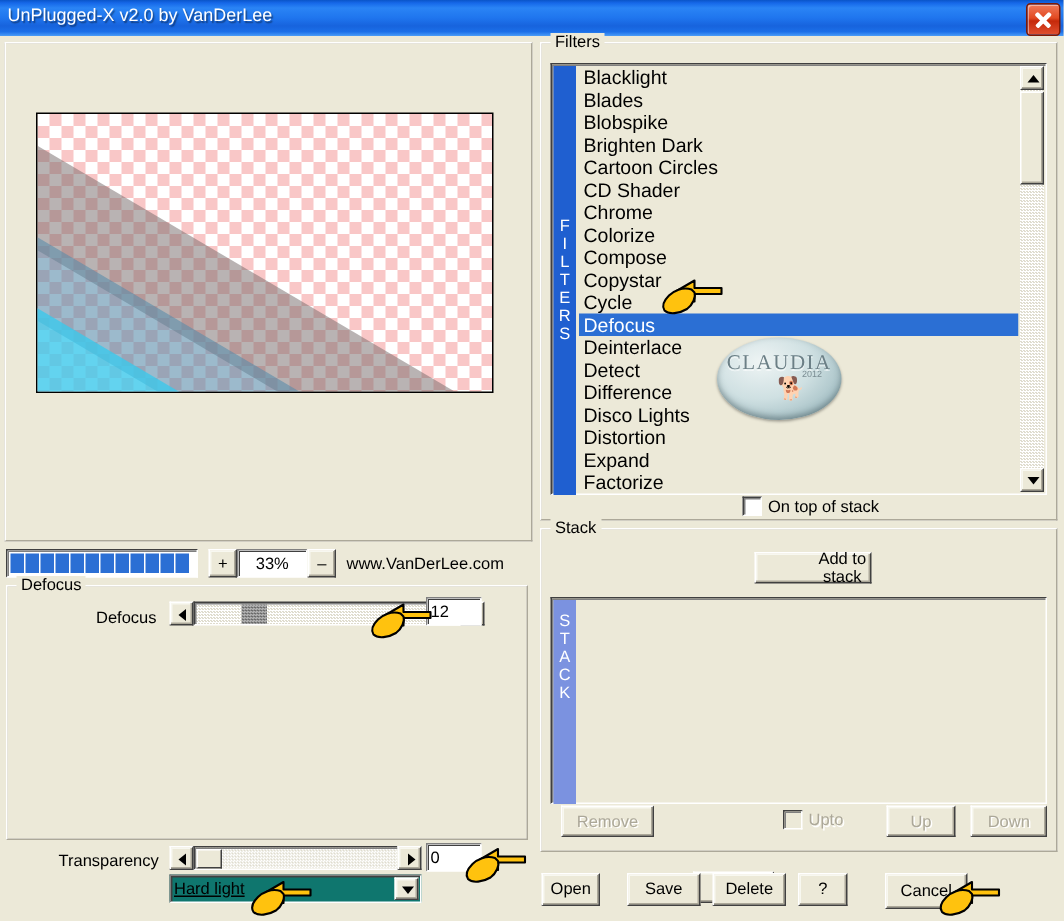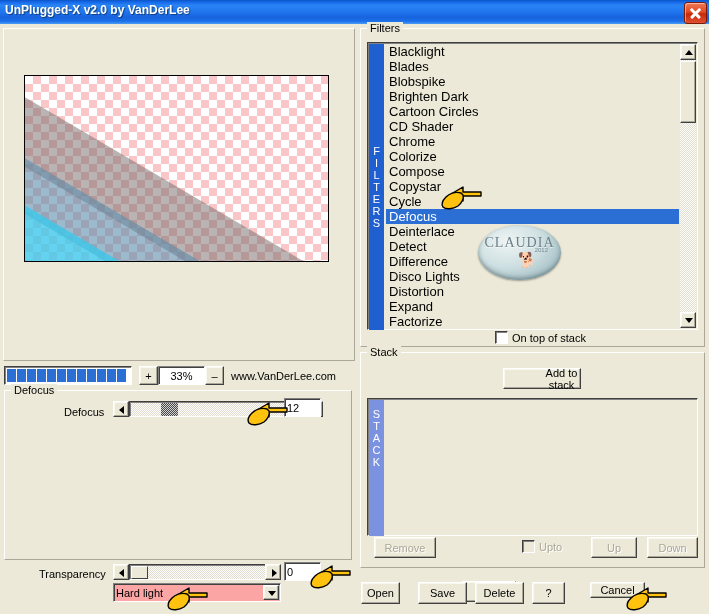--- a/index.html
+++ b/index.html
@@ -12,21 +12,21 @@
     -webkit-font-smoothing:none;
   }
   
   #titlebar{
     position:absolute;left:0;top:0;width:709px;height:24px;
     background:linear-gradient(to bottom,#0a54c8 0%,#1567e8 8%,#2a84f5 22%,#1f75ee 50%,#1763dd 72%,#1b6fe8 88%,#4a9cf8 100%);
     box-sizing:border-box;
   }
   #title-text{
     position:absolute;left:5px;top:3px;
-    color:#fff;font-weight:bold;font-size:12px;
+    color:#fff;font-weight:normal;font-size:12px;
     text-shadow:1px 1px 1px rgba(0,0,0,0.45);
     white-space:nowrap;
   }
   #close-btn{
     position:absolute;right:2px;top:2px;width:21px;height:20px;
     background:linear-gradient(to bottom,#f07a5a,#e24a22 45%,#c5290a 55%,#e05030);
     border:1px solid #7d1a06;border-radius:3px;
     box-shadow:inset 1px 1px 0 rgba(255,255,255,.45);
     cursor:pointer;
   }
@@ -125,21 +125,21 @@
   
   #transparency-label{left:39px;top:568px;text-align:right;}
   #tr-left{left:113px;top:564px;width:16px;height:16px;}
   #tr-track{left:129px;top:564px;width:152px;height:16px;
     background:repeating-conic-gradient(#dfdcce 0% 25%, #ffffff 0% 50%) 0 0/2px 2px;}
   #tr-thumb{position:absolute;left:1px;top:1px;width:17px;height:13px;background:#ece9d8;
     border:1px solid #fff;border-right-color:#404040;border-bottom-color:#404040;box-sizing:border-box;}
   #tr-right{left:265px;top:564px;width:16px;height:16px;}
   #tr-value{left:284px;top:562px;width:37px;height:19px;}
 
-  #blend-select{left:113px;top:583px;width:168px;height:19px;background:#fca5a5;}
+  #blend-select{left:113px;top:583px;width:168px;height:19px;background:#0f766e;text-decoration:underline;}
   #blend-arrow{position:absolute;right:1px;top:1px;width:16px;height:15px;}
 
   
   .arw{width:0;height:0;border-style:solid;position:absolute;}
   .arw-l{border-width:4px 5px 4px 0;border-color:transparent #000 transparent transparent;left:5px;top:4px;}
   .arw-r{border-width:4px 0 4px 5px;border-color:transparent transparent transparent #000;left:6px;top:4px;}
   .arw-u{border-width:0 4px 5px 4px;border-color:transparent transparent #000 transparent;left:4px;top:5px;}
   .arw-d{border-width:5px 4px 0 4px;border-color:#000 transparent transparent transparent;left:4px;top:5px;}
 
   
@@ -203,21 +203,21 @@
   #upto-chk{left:522px;top:540px;}
   #upto-label{left:539px;top:541px;}
   #btn-up{left:591px;top:537px;width:46px;height:21px;}
   #btn-down{left:647px;top:537px;width:51px;height:21px;}
 
   
   #btn-open{left:361px;top:582px;width:39px;height:22px;}
   #btn-save{left:418px;top:582px;width:49px;height:22px;}
   #btn-delete{left:475px;top:582px;width:49px;height:22px;}
   #btn-help{left:532px;top:582px;width:33px;height:22px;}
-  #btn-cancel{left:590px;top:582px;width:55px;height:16px;}
+  #btn-cancel{left:590px;top:582px;width:55px;height:24px;}
   #btn-ok{left:652px;top:582px;width:53px;height:17px;margin-top:33px;}
 
   
   .hand{position:absolute;pointer-events:none;z-index:50;}
   .hand svg{display:block;}
 </style>
 </head>
 <body>
 
 <div id="titlebar">

